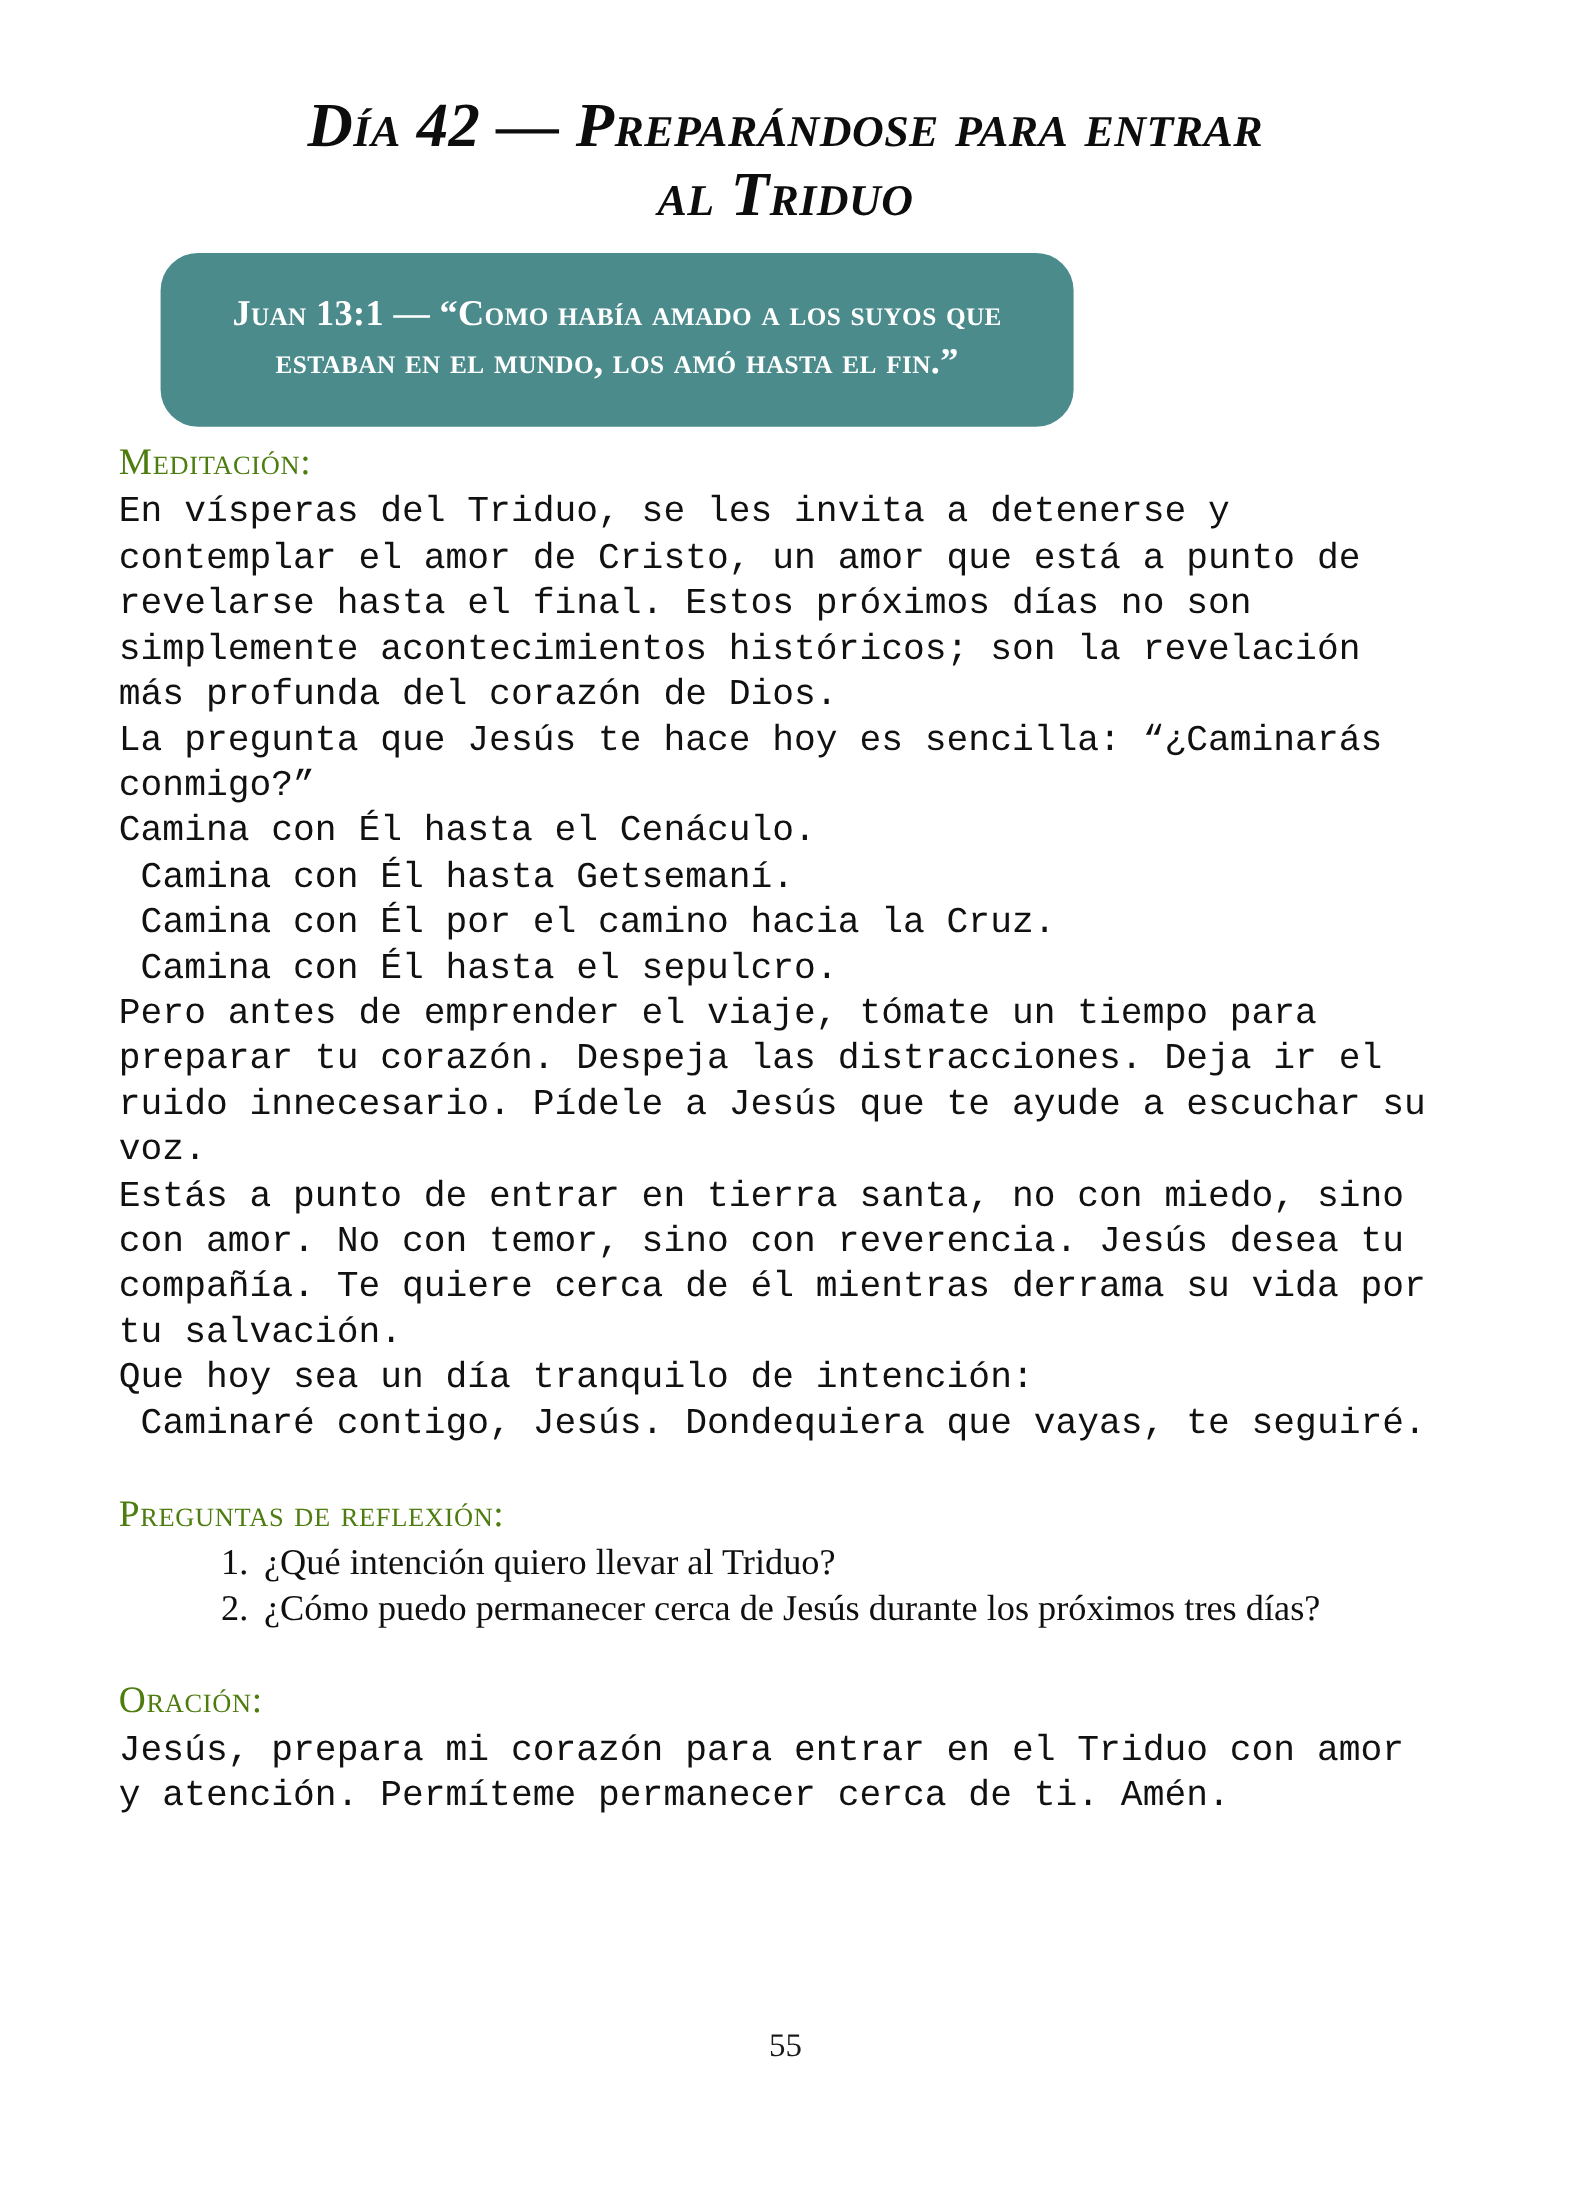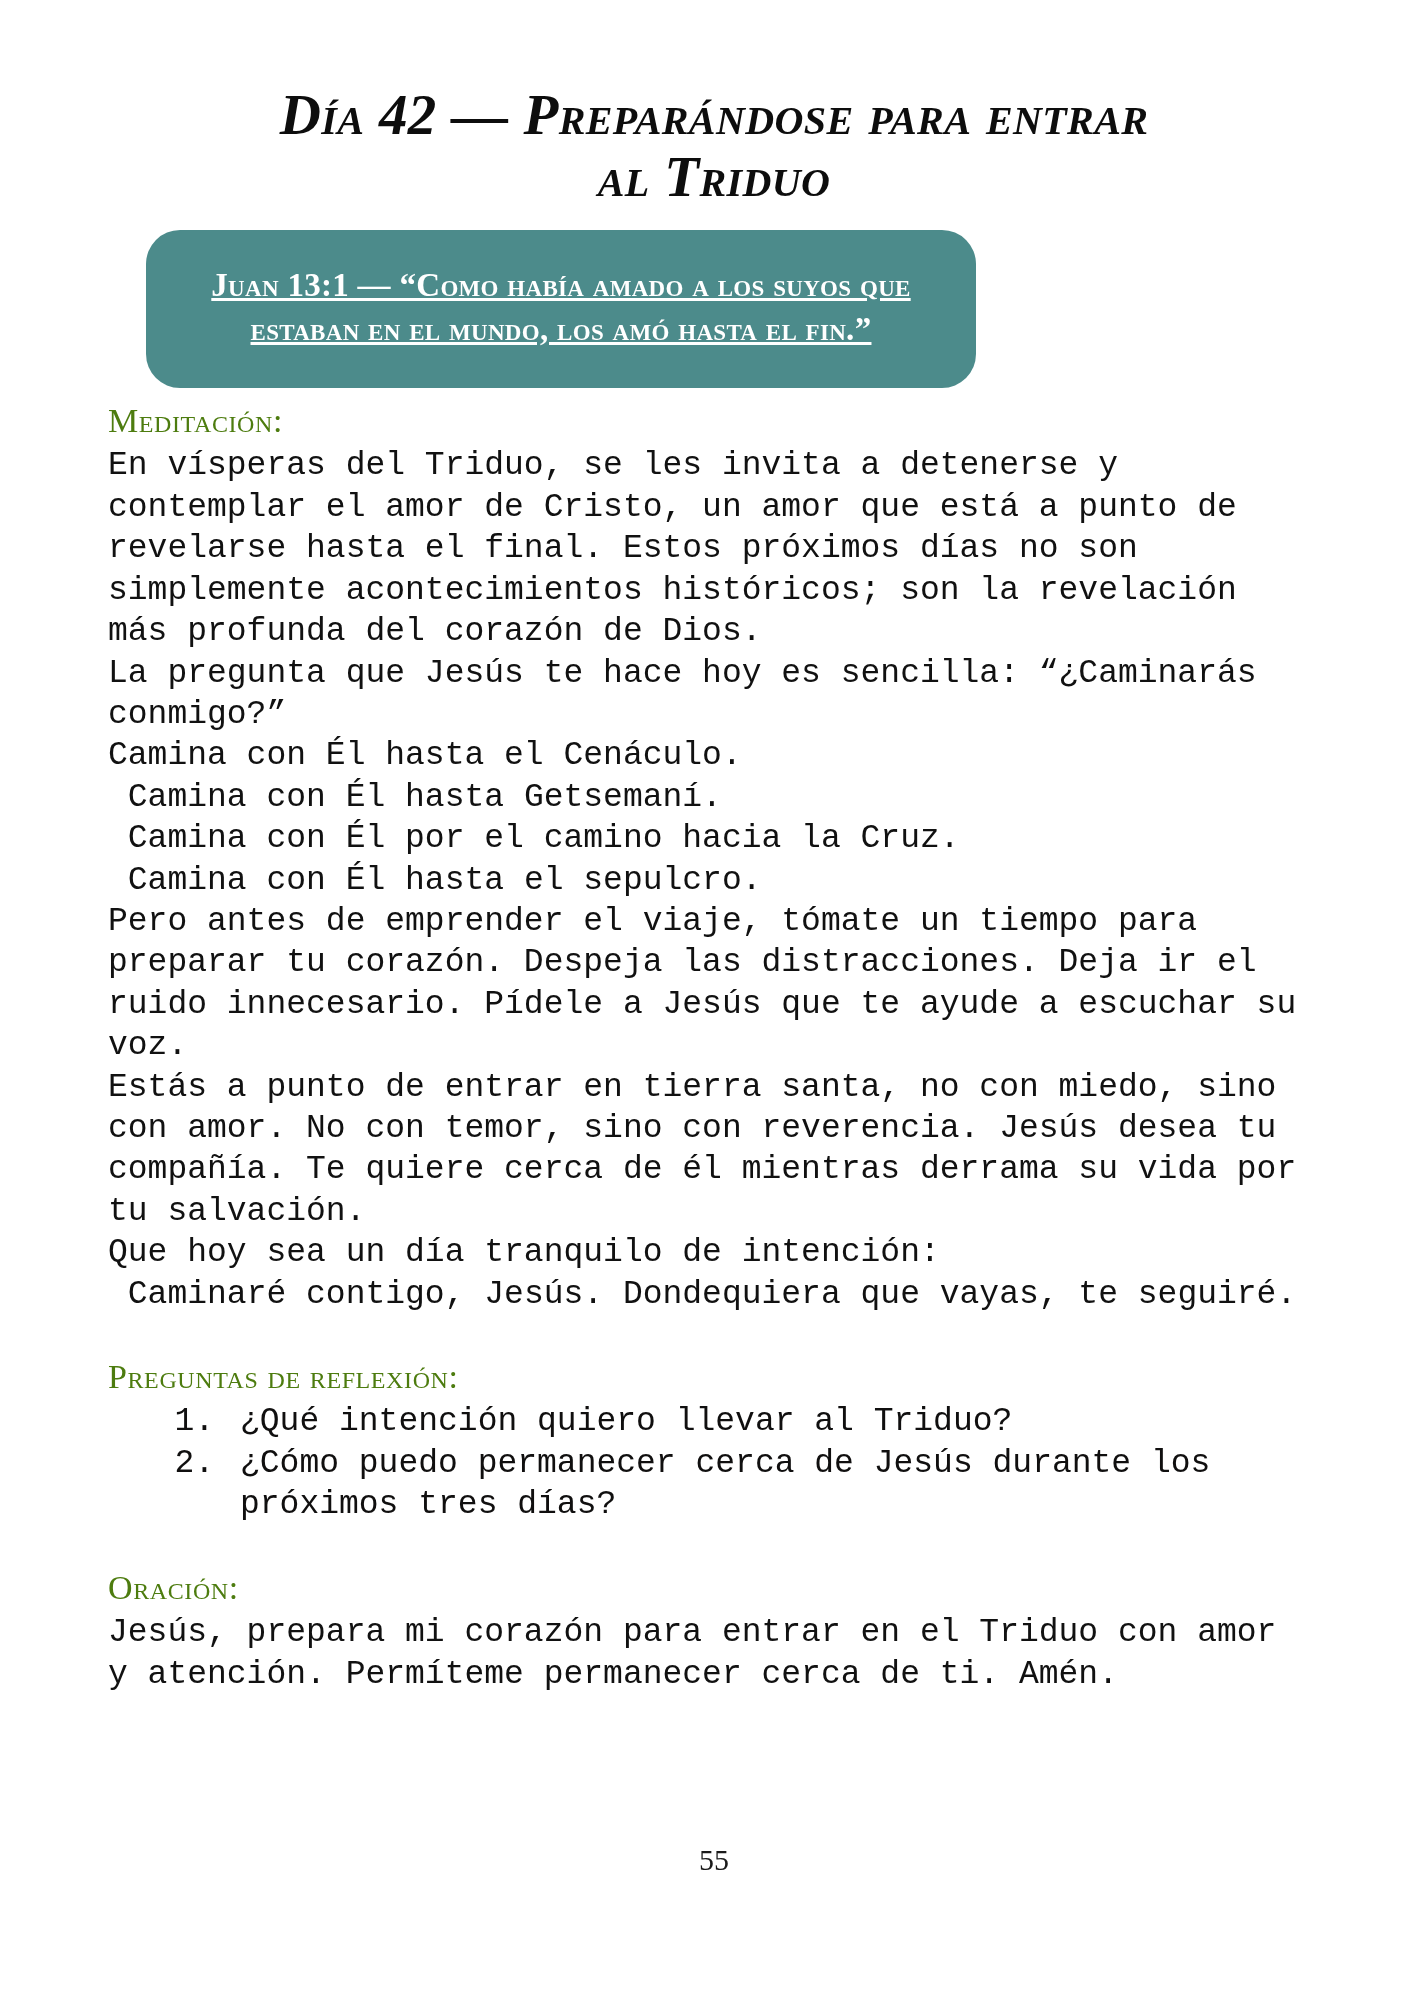--- a/index.html
+++ b/index.html
@@ -60,21 +60,20 @@
   }
   .verse-text {
     text-align: center;
     color: #ffffff;
     font-variant: small-caps;
     font-weight: bold;
     font-size: 33px;
     line-height: 1.32;
     letter-spacing: 0.3px;
     font-family: "Liberation Serif", "DejaVu Serif", serif;
-    text-decoration: underline;
   }
 
   
   .content {
     position: absolute;
     left: 108px;
     top: 400px;
     width: 1190px;
   }
 
@@ -103,21 +102,21 @@
   ol.questions {
     margin: 2px 0 0 0;
     padding-left: 126px;
     font-size: 33px;
     line-height: 1.255;
     list-style-position: outside;
   }
   ol.questions li {
     margin: 0 0 0 0;
     padding-left: 6px;
-    font-family: Liberation Mono, monospace;
+    font-family: Liberation Serif, serif;
   }
 
   
   .page-number {
     position: absolute;
     left: 0;
     top: 1795px;
     width: 1428px;
     text-align: center;
     font-size: 30px;

